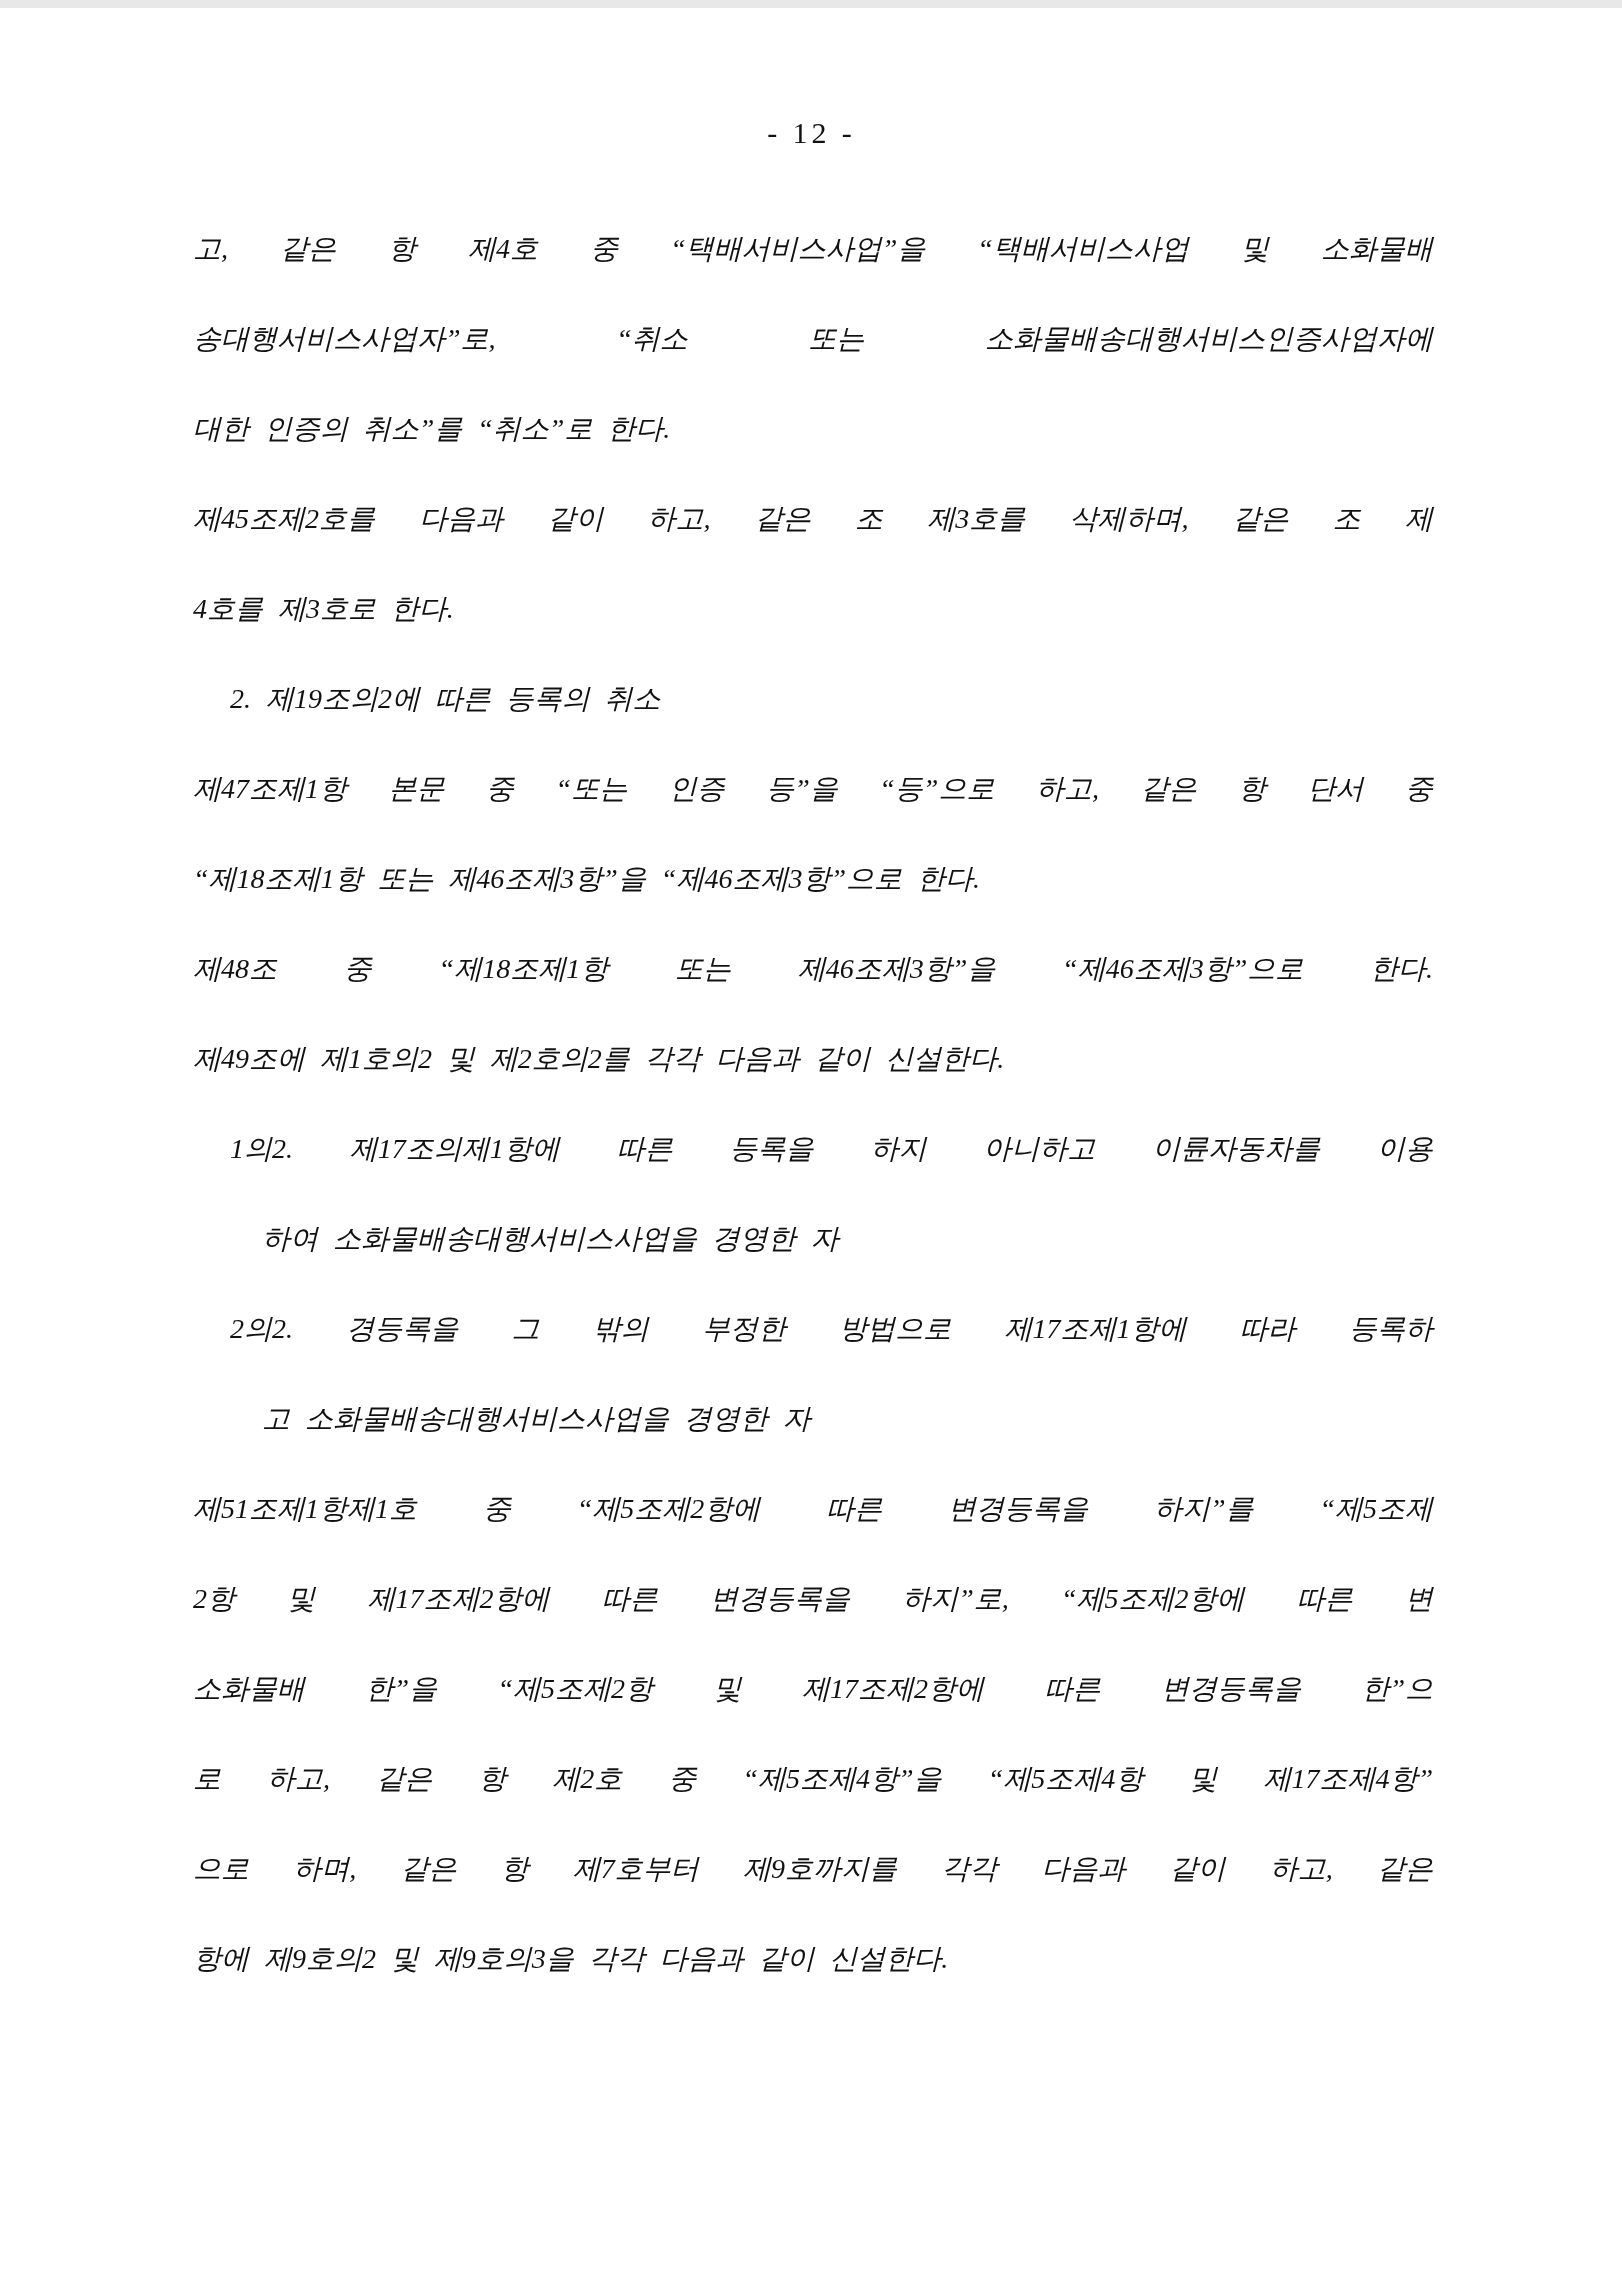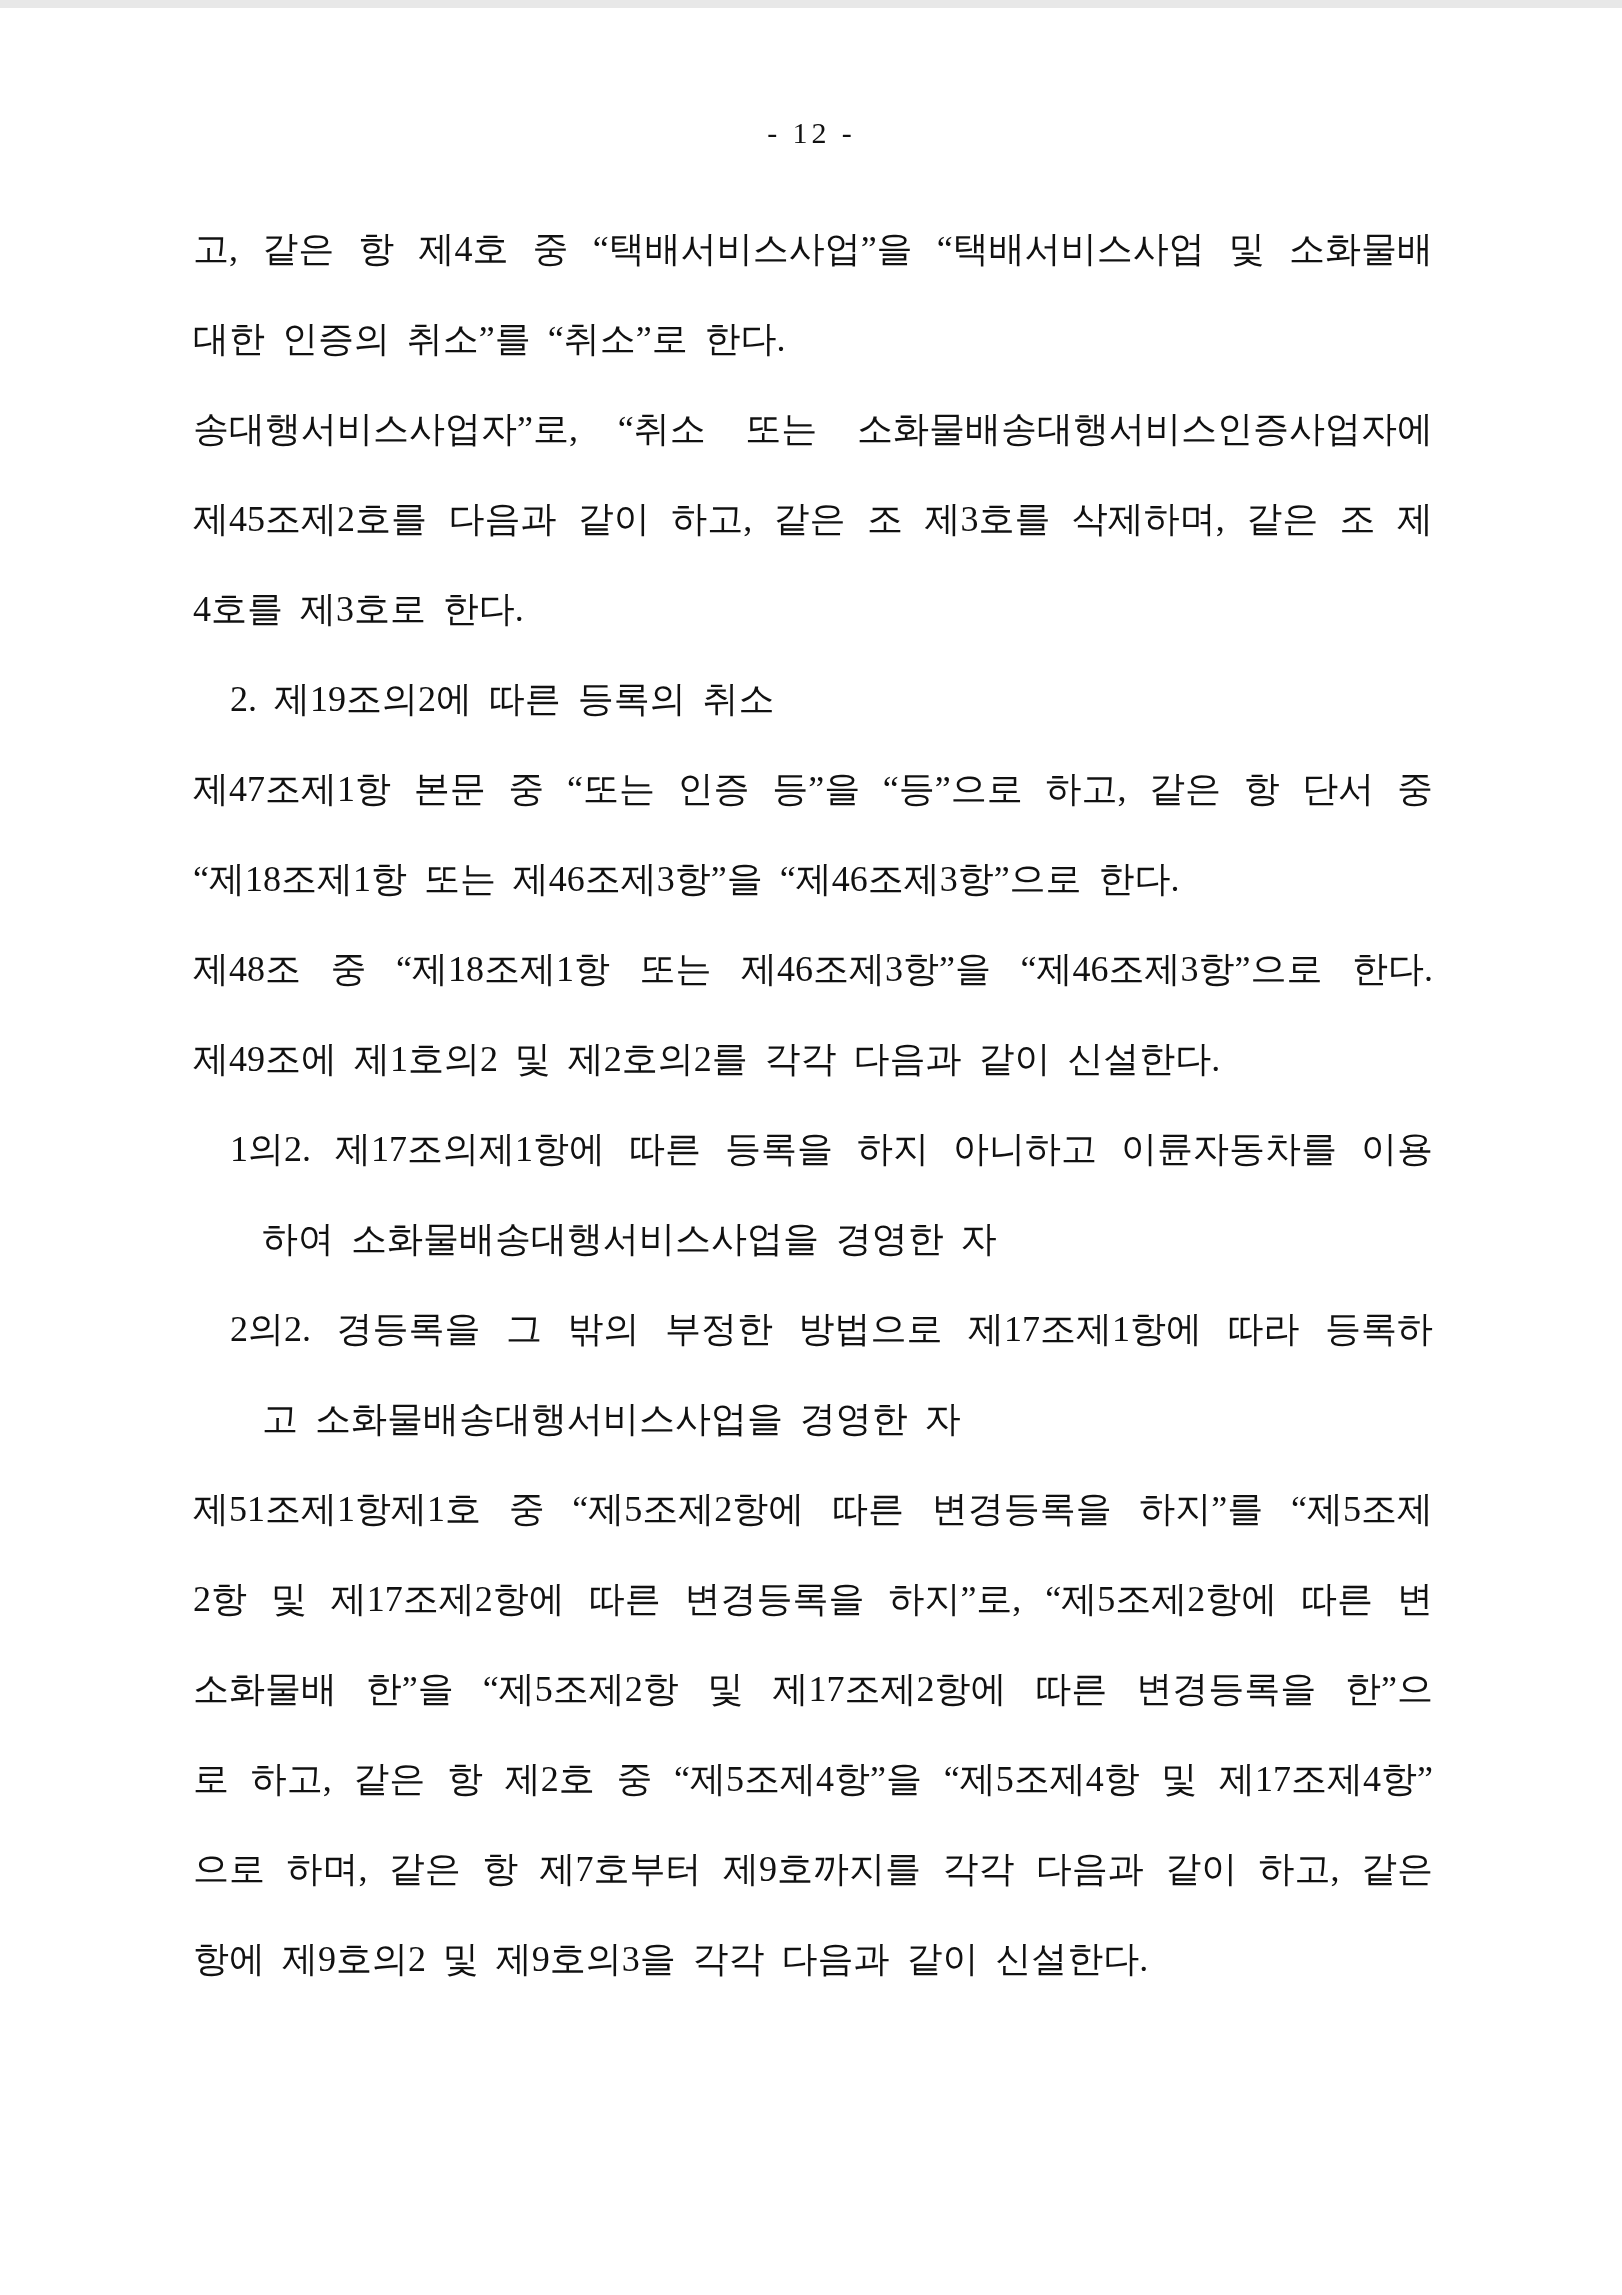--- a/index.html
+++ b/index.html
@@ -28,27 +28,28 @@
     letter-spacing: 3.9px;
     color: #111111;
   }
   .content {
     position: absolute;
     left: 193px;
     top: 196px;
     width: 1240px;
   }
   .line {
-    font-size: 36px;
+    font-size: 28px;
     line-height: 90px;
     height: 90px;
     word-spacing: 7.9px;
     text-align: left;
     white-space: normal;
     overflow: visible;
+    font-style: italic;
   }
   
   .line.j {
     text-align: justify;
     text-align-last: justify;
     text-justify: inter-word;
   }
   
   .line.i1 { padding-left: 37px; }
   
@@ -56,22 +57,22 @@
 </style>
 </head>
 <body>
 
 <div class="page">
 
   <div class="pageno">- 12 -</div>
 
   <div class="content">
     <div class="line j">고, 같은 항 제4호 중 “택배서비스사업”을 “택배서비스사업 및 소화물배</div>
+    <div class="line j">송대행서비스사업자”로, “취소 또는 소화물배송대행서비스인증사업자에</div>
     <div class="line">대한 인증의 취소”를 “취소”로 한다.</div>
-    <div class="line j">송대행서비스사업자”로, “취소 또는 소화물배송대행서비스인증사업자에</div>
     <div class="line j">제45조제2호를 다음과 같이 하고, 같은 조 제3호를 삭제하며, 같은 조 제</div>
     <div class="line">4호를 제3호로 한다.</div>
     <div class="line i1">2. 제19조의2에 따른 등록의 취소</div>
     <div class="line j">제47조제1항 본문 중 “또는 인증 등”을 “등”으로 하고, 같은 항 단서 중</div>
     <div class="line">“제18조제1항 또는 제46조제3항”을 “제46조제3항”으로 한다.</div>
     <div class="line j">제48조 중 “제18조제1항 또는 제46조제3항”을 “제46조제3항”으로 한다.</div>
     <div class="line">제49조에 제1호의2 및 제2호의2를 각각 다음과 같이 신설한다.</div>
     <div class="line i1 j">1의2. 제17조의제1항에 따른 등록을 하지 아니하고 이륜자동차를 이용</div>
     <div class="line i2">하여 소화물배송대행서비스사업을 경영한 자</div>
     <div class="line i1 j">2의2. 경등록을 그 밖의 부정한 방법으로 제17조제1항에 따라 등록하</div>

